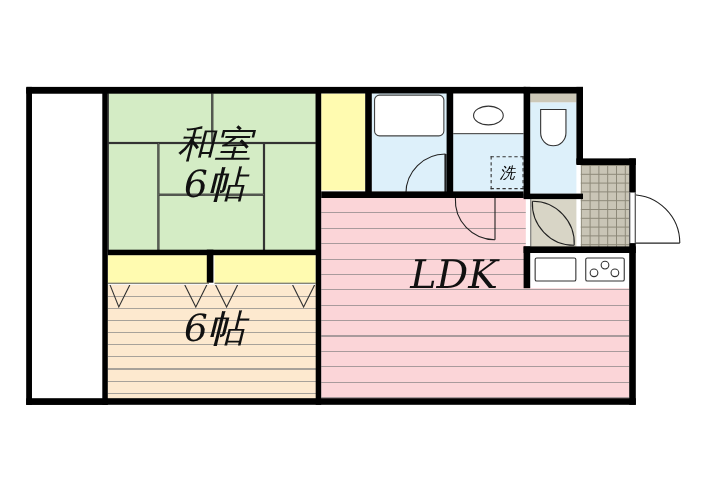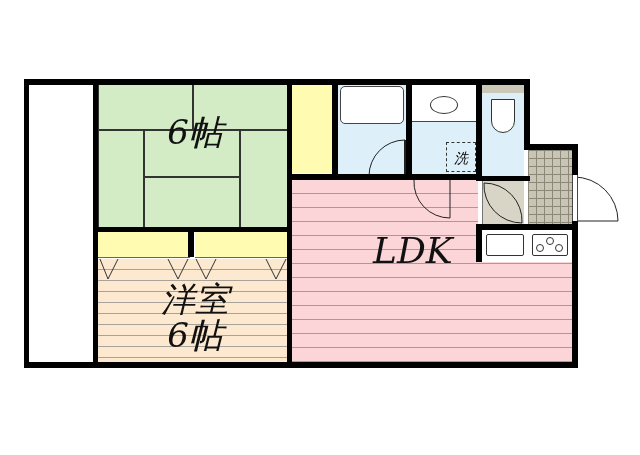--- a/index.html
+++ b/index.html
@@ -22,35 +22,35 @@
 
 <div class="abs" style="left:98px;top:84px;width:190px;height:145px;background:#d4ecc5;">
   <div class="tatami" style="left:0;top:0;width:95px;height:46px;"></div>
   <div class="tatami" style="left:95px;top:0;width:95px;height:46px;"></div>
   <div class="tatami" style="left:0;top:46px;width:46px;height:99px;"></div>
   <div class="tatami" style="left:46px;top:46px;width:96px;height:47px;"></div>
   <div class="tatami" style="left:46px;top:93px;width:96px;height:52px;"></div>
   <div class="tatami" style="left:142px;top:46px;width:48px;height:99px;"></div>
 </div>
 <div class="label" style="left:140px;top:115px;width:110px;font-size:34px;">
+  <div>和室</div>
   <div>6帖</div>
 </div>
 
 <div class="abs" style="left:98px;top:232px;width:92px;height:26px;background:#fffbb0;border-bottom:1px solid #666;"></div>
 <div class="abs" style="left:195px;top:232px;width:92px;height:26px;background:#fffbb0;border-bottom:1px solid #666;"></div>
 
 <div class="abs stripes-beige" style="left:98px;top:259px;width:190px;height:104px;"></div>
 <svg class="abs" style="left:98px;top:259px;" width="190" height="24">
   <polyline points="2,0 10,20 20,0" fill="none" stroke="#333" stroke-width="1"></polyline>
   <polyline points="70,0 80,20 90,0" fill="none" stroke="#333" stroke-width="1"></polyline>
   <polyline points="98,0 108,20 118,0" fill="none" stroke="#333" stroke-width="1"></polyline>
   <polyline points="168,0 178,20 188,0" fill="none" stroke="#333" stroke-width="1"></polyline>
 </svg>
 <div class="label" style="left:140px;top:282px;width:110px;font-size:34px;">
-  <div>洋室</div>
   <div>6帖</div>
 </div>
 
 <div class="abs" style="left:292px;top:85px;width:40px;height:88px;background:#fffbb0;"></div>
 
 <div class="abs stripes-pink" style="left:292px;top:180px;width:280px;height:184px;"></div>
 <div class="abs" style="left:478px;top:180px;width:96px;height:80px;background:#fff;"></div>
 <div class="label" style="left:335px;top:232px;width:110px;font-size:36px;text-align:left;margin-left:38px;">
   <div>LDK</div>
 </div>

